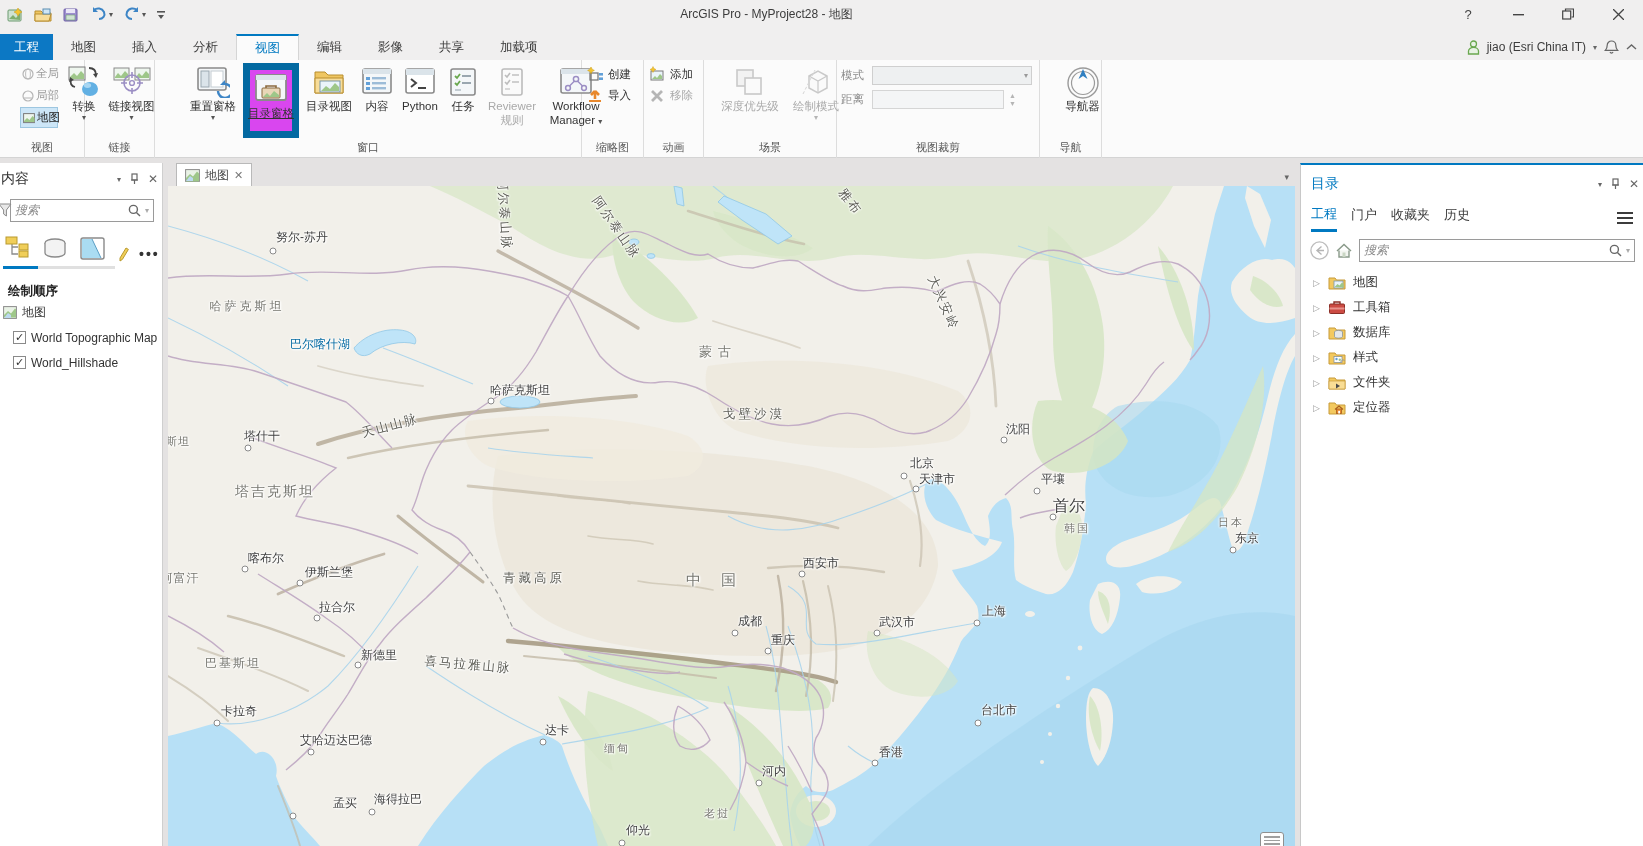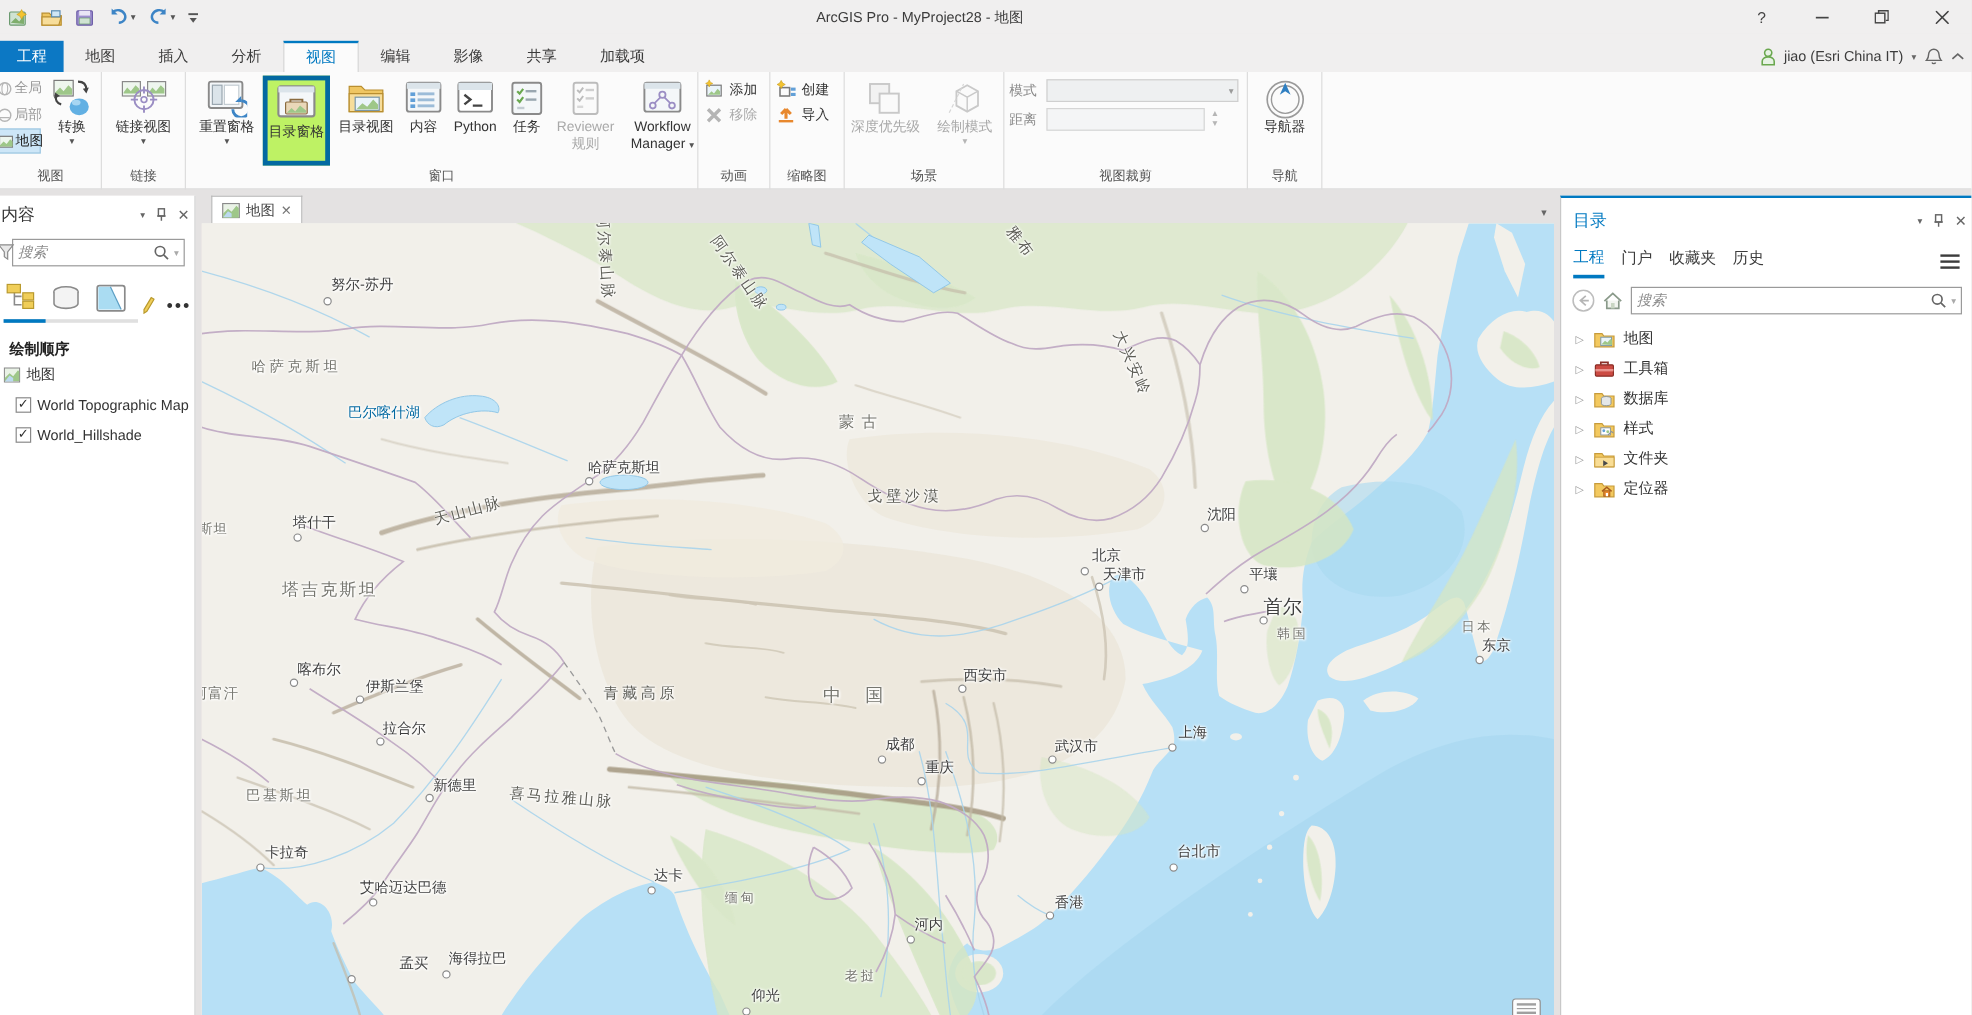--- a/index.html
+++ b/index.html
@@ -22,32 +22,32 @@
   .rtab { padding:0 18px; display:flex; align-items:center; font-size:12.5px; color:#3c3c3c; cursor:default; }
   .rtab.backstage { background:#0c78c4; color:#fff; padding:0 14px; height:26px; }
   .rtab.active { background:#fbfbfb; color:#0079c1; border:1px solid #d5d5d5; border-bottom:none; border-top:2px solid #0079c1; }
   .account { position:absolute; right:6px; bottom:5px; display:flex; align-items:center; gap:7px; }
   .account .user { color:#3c3c3c; font-size:12px; }
   .tinycaret { font-size:8px; color:#666; }
 
   
   .ribbon { height:98px; background:#fbfbfb; border-bottom:1px solid #d4d4d4; display:flex; }
   .rgroup { display:flex; flex-direction:column; border-right:1px solid #ddd; height:98px; flex:none; }
-  .rgroup .gbody { flex:1; display:flex; padding:3px 2px 0 2px; }
+  .rgroup .gbody { flex:1; display:flex; padding:3px 2px 0 2px;margin-left:24px; }
   .rgroup .glabel { height:20px; text-align:center; font-size:11px; color:#555; line-height:18px; }
   .rfill { flex:1; }
 
   .smallcol { display:flex; flex-direction:column; justify-content:flex-start; gap:1px; width:38px; margin-left:-6px; }
   .sbtn { display:flex; align-items:center; gap:2px; height:21px; padding:0 2px; font-size:11.5px; color:#9a9a9a; white-space:nowrap; }
   .sbtn.sel { color:#222; background:#cde6f7; border:1px solid #9dc6e0; }
   .bigbtn { width:52px; display:flex; flex-direction:column; align-items:center; padding-top:2px; gap:1px; flex:none; }
   .bigbtn .bicon { height:34px; display:flex; align-items:center; justify-content:center; }
   .bigbtn .blabel { font-size:11.5px; color:#333; white-space:nowrap; line-height:13px; text-align:center; }
   .bigbtn .bcaret { font-size:8px; color:#555; line-height:8px; }
-  .bigbtn.sel { background:#bef264; border:4px solid #0369a1; }
+  .bigbtn.sel { background:#d946ef; border:7px solid #0369a1;text-decoration:underline; }
   .bigbtn.disabled .blabel { color:#a9a9a9; }
   .rowbtns { display:flex; flex-direction:column; gap:4px; padding:6px 4px; }
   .rowbtn { display:flex; align-items:center; gap:4px; font-size:11.5px; color:#333; white-space:nowrap; }
   .rowbtn.disabled { color:#a9a9a9; }
   .fieldrows { display:flex; flex-direction:column; gap:5px; padding:6px 4px 0 4px; }
   .frow { display:flex; align-items:center; gap:5px; }
   .flabel { font-size:11.5px; color:#8a8a8a; width:26px; }
   .ddbox { width:160px; height:19px; background:#eef0f1; border:1px solid #cfcfcf; position:relative; }
   .ddbox .ddc { position:absolute; right:3px; top:4px; font-size:8px; color:#9a9a9a; }
   .spinbox { width:132px; height:19px; background:#f4f5f6; border:1px solid #d5d5d5; }
@@ -404,44 +404,20 @@
                 <path d="M16.5 15 l-5 5 M19.5 15 l5 5" stroke="#9b8ec4" stroke-width="1.4"></path>
               </svg>
             </span>
           <span class="blabel"><span>Workflow</span></span>
           <span class="blabel"><span>Manager</span> <span class="bcaret">▾</span></span>
         </div>
       </div>
       <div class="glabel">窗口</div>
     </div>
 
-    <div class="rgroup" style="width:60px">
-      <div class="rowbtns" style="flex:1">
-        <div class="rowbtn">
-          <span class="icon">
-            <svg width="18" height="17">
-                <rect x="3" y="5" width="12" height="9" fill="#eaf4fa" stroke="#7a7a7a"></rect>
-                <path d="M4 13 l3-3 2 2 3-4 2 2 v3 H4z" fill="#9ec789"></path>
-                <path d="M5 0.5 l1 2 2 1 -2 1 -1 2 -1-2 -2-1 2-1z" fill="#f4c430" stroke="#c79a18" stroke-width="0.4"></path>
-              </svg>
-            </span>
-          <span>添加</span>
-        </div>
-        <div class="rowbtn disabled">
-          <span class="icon">
-            <svg width="18" height="17">
-                <path d="M4 4 L14 14 M14 4 L4 14" stroke="#b5b5b5" stroke-width="2.8"></path>
-              </svg>
-            </span>
-          <span>移除</span>
-        </div>
-      </div>
-      <div class="glabel">动画</div>
-    </div>
-
     <div class="rgroup" style="width:62px">
       <div class="rowbtns" style="flex:1">
         <div class="rowbtn">
           <span class="icon">
             <svg width="18" height="17">
                 <rect x="4" y="7" width="8" height="7" fill="none" stroke="#7a7a7a" stroke-width="1.3"></rect>
                 <rect x="13" y="7" width="4" height="2.6" fill="#62a0d8"></rect>
                 <rect x="13" y="11.4" width="4" height="2.6" fill="#62a0d8"></rect>
                 <path d="M5 1 l1.2 2.2 2.2 1.2 -2.2 1.2 L5 7.8 3.8 5.6 1.6 4.4 3.8 3.2z" fill="#f4c430" stroke="#c79a18" stroke-width="0.5"></path>
               </svg>
@@ -452,20 +428,44 @@
           <span class="icon">
             <svg width="18" height="17">
                 <path d="M9 1 v8 M9 9 l-4-4 M9 9 l4-4" transform="rotate(180 9 6.5)" stroke="#e8882d" stroke-width="2.6" fill="none"></path>
                 <rect x="3" y="13" width="12" height="2" fill="#e8882d"></rect>
               </svg>
             </span>
           <span>导入</span>
         </div>
       </div>
       <div class="glabel">缩略图</div>
+    </div>
+
+    <div class="rgroup" style="width:60px">
+      <div class="rowbtns" style="flex:1">
+        <div class="rowbtn">
+          <span class="icon">
+            <svg width="18" height="17">
+                <rect x="3" y="5" width="12" height="9" fill="#eaf4fa" stroke="#7a7a7a"></rect>
+                <path d="M4 13 l3-3 2 2 3-4 2 2 v3 H4z" fill="#9ec789"></path>
+                <path d="M5 0.5 l1 2 2 1 -2 1 -1 2 -1-2 -2-1 2-1z" fill="#f4c430" stroke="#c79a18" stroke-width="0.4"></path>
+              </svg>
+            </span>
+          <span>添加</span>
+        </div>
+        <div class="rowbtn disabled">
+          <span class="icon">
+            <svg width="18" height="17">
+                <path d="M4 4 L14 14 M14 4 L4 14" stroke="#b5b5b5" stroke-width="2.8"></path>
+              </svg>
+            </span>
+          <span>移除</span>
+        </div>
+      </div>
+      <div class="glabel">动画</div>
     </div>
 
     <div class="rgroup" style="width:133px">
       <div class="gbody" style="gap:6px; justify-content:center">
         <div class="bigbtn disabled" style="width:62px">
           <span class="bicon icon">
             <svg width="34" height="32">
                 <rect x="4" y="4" width="16" height="16" fill="#f2f2f2" stroke="#c9c9c9" stroke-width="1.6"></rect>
                 <rect x="12" y="12" width="16" height="16" fill="#fafafa" stroke="#c9c9c9" stroke-width="1.6"></rect>
               </svg>

